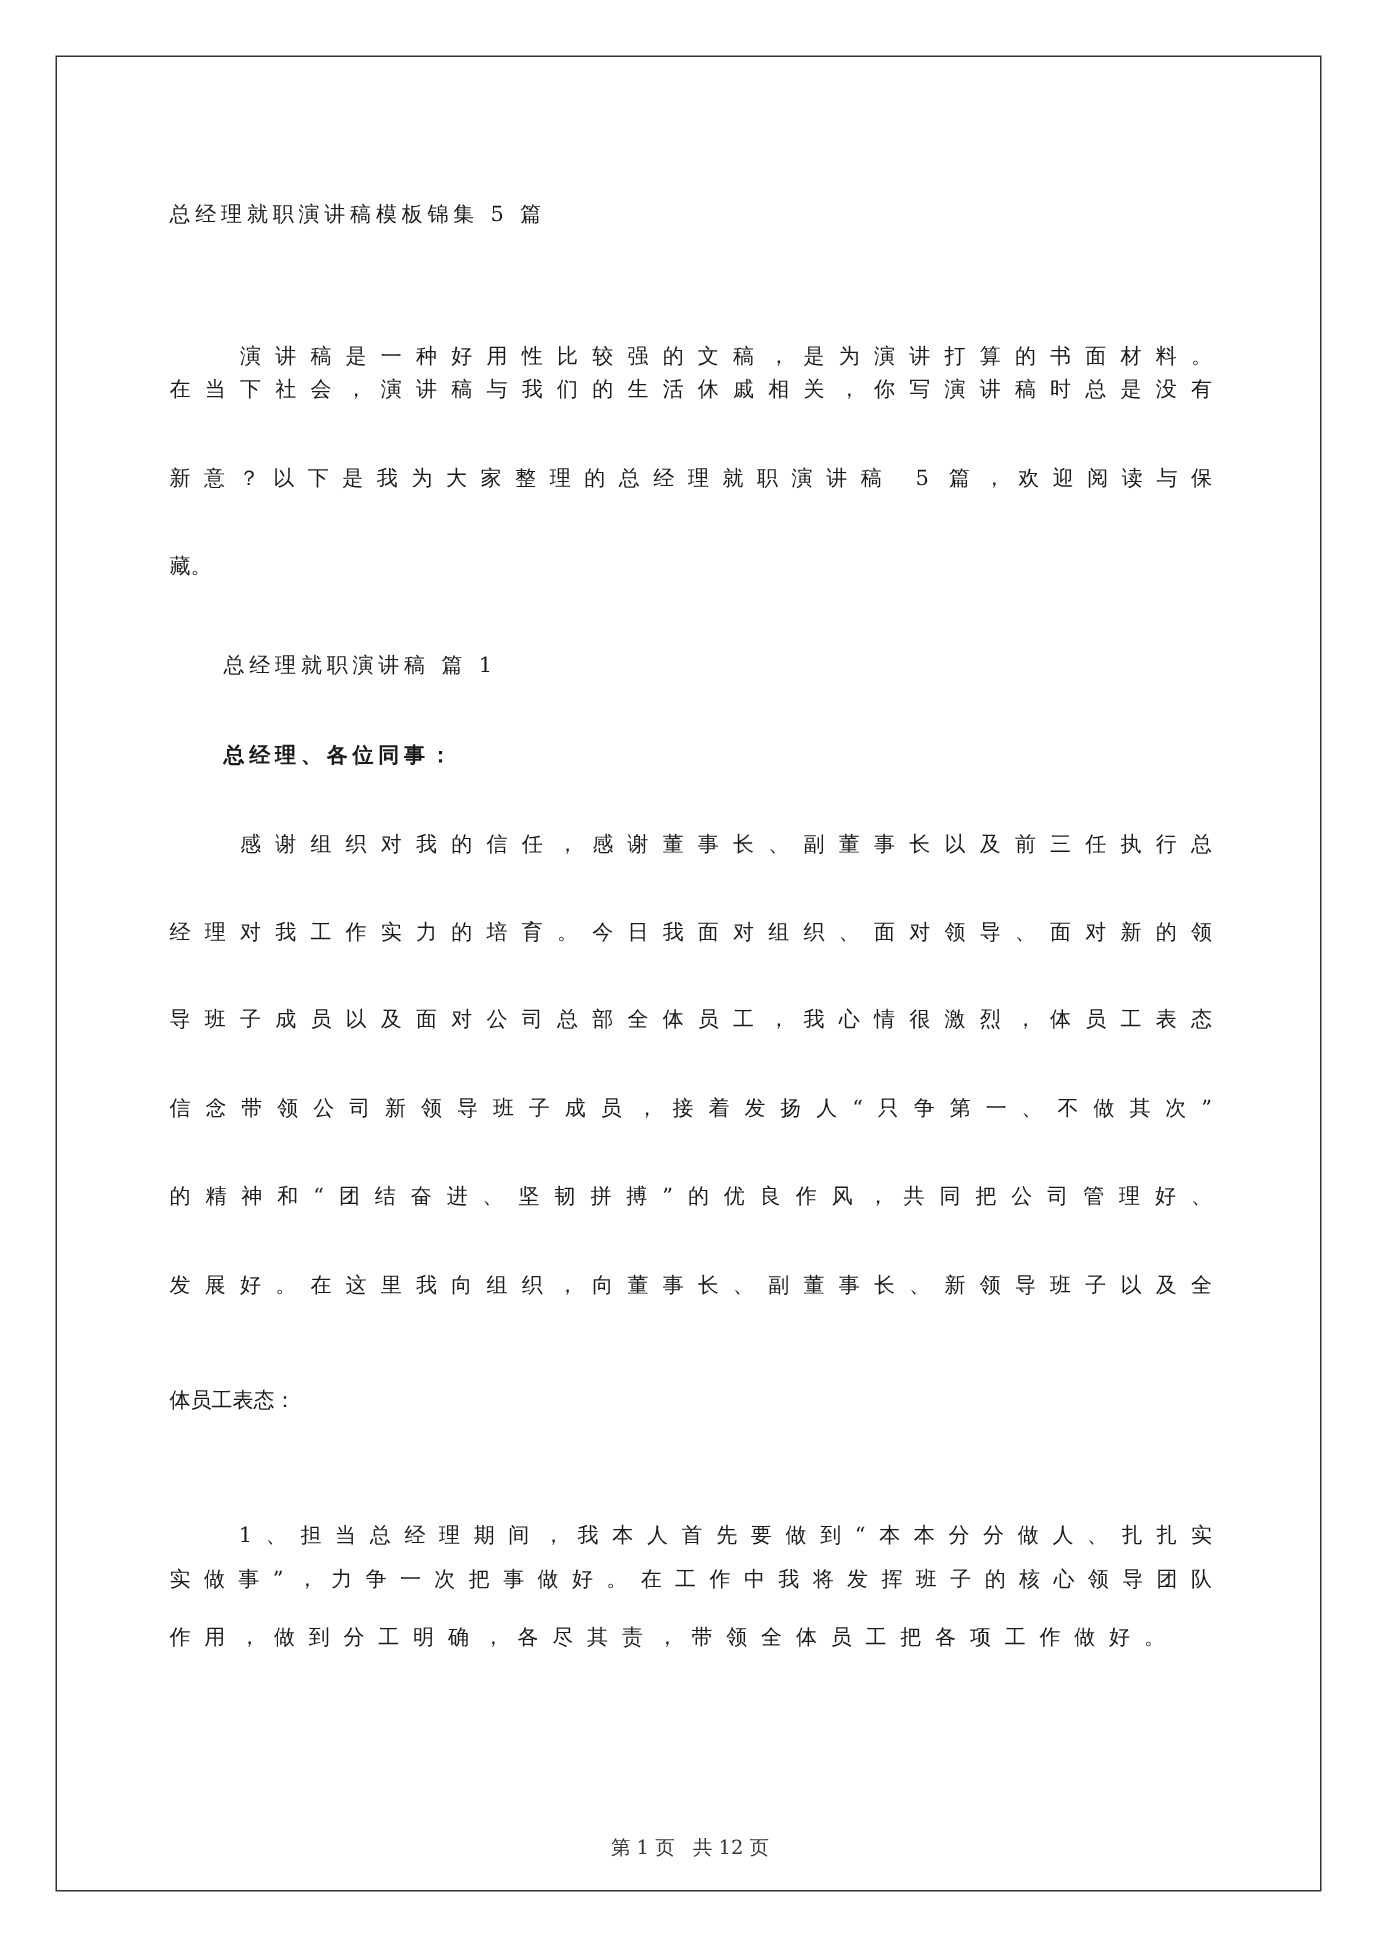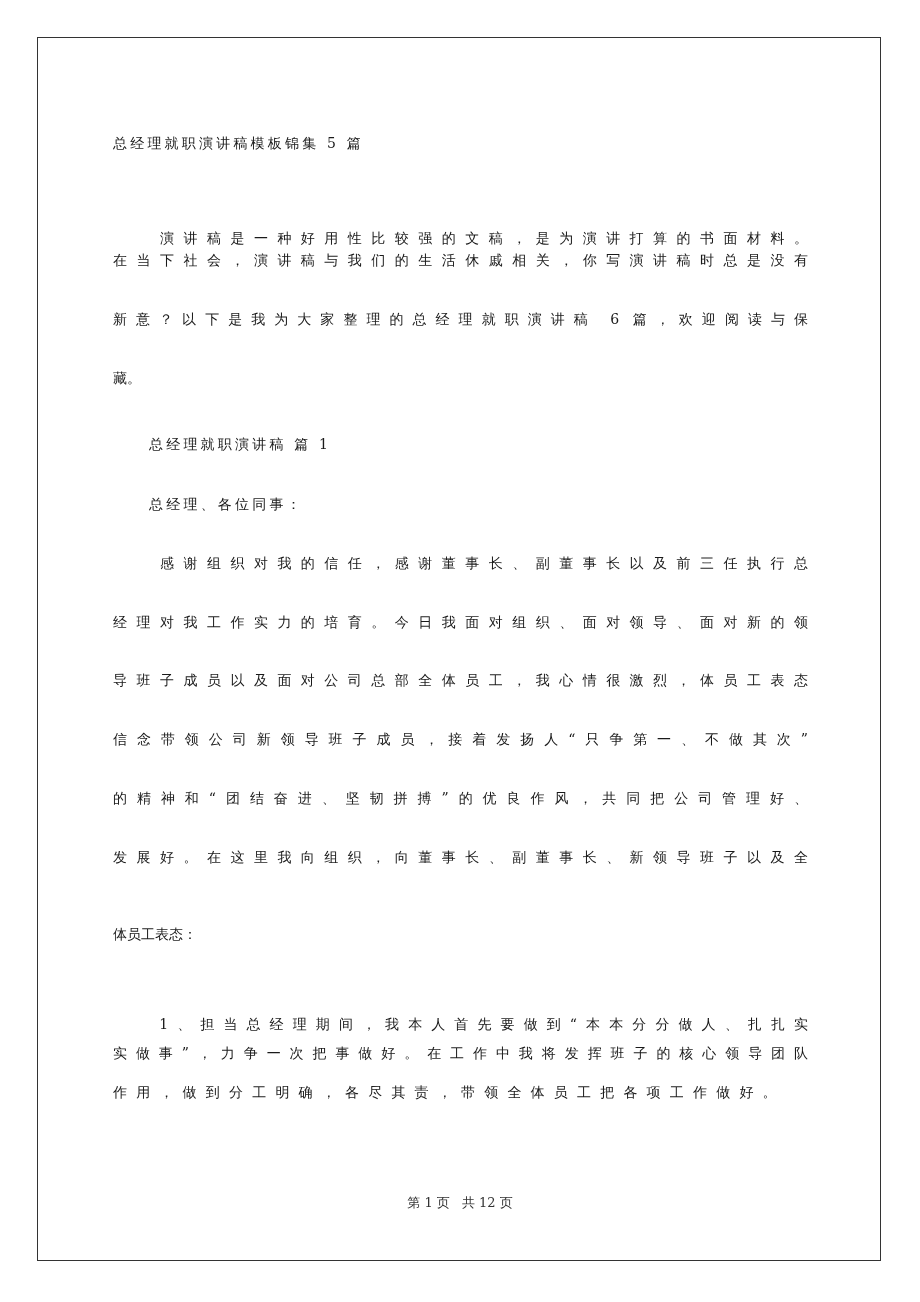--- a/index.html
+++ b/index.html
@@ -44,44 +44,44 @@
       letter-spacing: 9.2px;
     }
     .line.heading {
       letter-spacing: 3.2px;
       margin-left: 36px;
     }
     .footer {
       position: absolute;
       left: 0;
       width: 920px;
-      top: 1193px;
+      top: 1223px;
       text-align: center;
       font-size: 13px;
       line-height: 20px;
       color: #333333;
       font-family: "DejaVu Serif", "Liberation Serif", serif;
     }
     .footer span { margin: 0 4px; }
   </style>
 </head>
 <body>
 
 <div class="page-frame"></div>
 
 <div class="line title" style="top:128px;">总经理就职演讲稿模板锦集 5 篇</div>
 
 <div class="line just" style="top:187px;margin-top:36px;">　　演讲稿是一种好用性比较强的文稿，是为演讲打算的书面材料。</div>
 <div class="line just" style="top:245px;">在当下社会，演讲稿与我们的生活休戚相关，你写演讲稿时总是没有</div>
-<div class="line just" style="top:304px;">新意？以下是我为大家整理的总经理就职演讲稿 6 篇，欢迎阅读与保</div>
+<div class="line just" style="top:304px;">新意？以下是我为大家整理的总经理就职演讲稿 5 篇，欢迎阅读与保</div>
 <div class="line" style="top:363px;">藏。</div>
 
 <div class="line heading" style="top:429px;">总经理就职演讲稿  篇 1</div>
 
-<div class="line heading" style="top:489px;">总经理、各位同事：</div>
+<div class="line heading" style="top:489px;font-weight:bold;">总经理、各位同事：</div>
 
 <div class="line just" style="top:548px;">　　感谢组织对我的信任，感谢董事长、副董事长以及前三任执行总</div>
 <div class="line just" style="top:607px;">经理对我工作实力的培育。今日我面对组织、面对领导、面对新的领</div>
 <div class="line just" style="top:665px;">导班子成员以及面对公司总部全体员工，我心情很激烈，体员工表态</div>
 <div class="line just" style="top:724px;">信念带领公司新领导班子成员，接着发扬人“只争第一、不做其次”</div>
 <div class="line just" style="top:783px;">的精神和“团结奋进、坚韧拼搏”的优良作风，共同把公司管理好、</div>
 <div class="line just" style="top:842px;">发展好。在这里我向组织，向董事长、副董事长、新领导班子以及全</div>
 <div class="line" style="top:900px;margin-top:19px;">体员工表态：</div>
 
 <div class="line just" style="top:1009px;">　　1、担当总经理期间，我本人首先要做到“本本分分做人、扎扎实</div>

